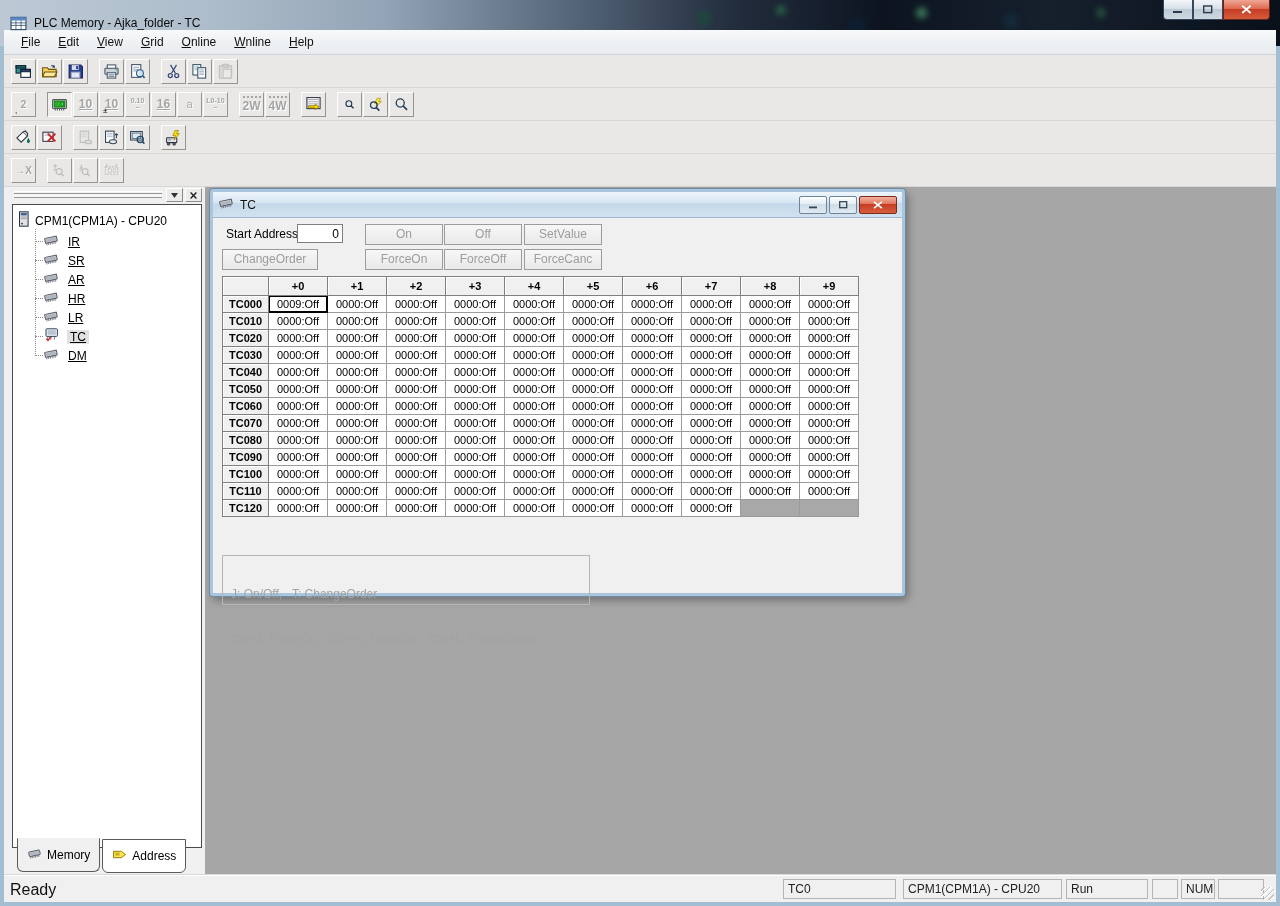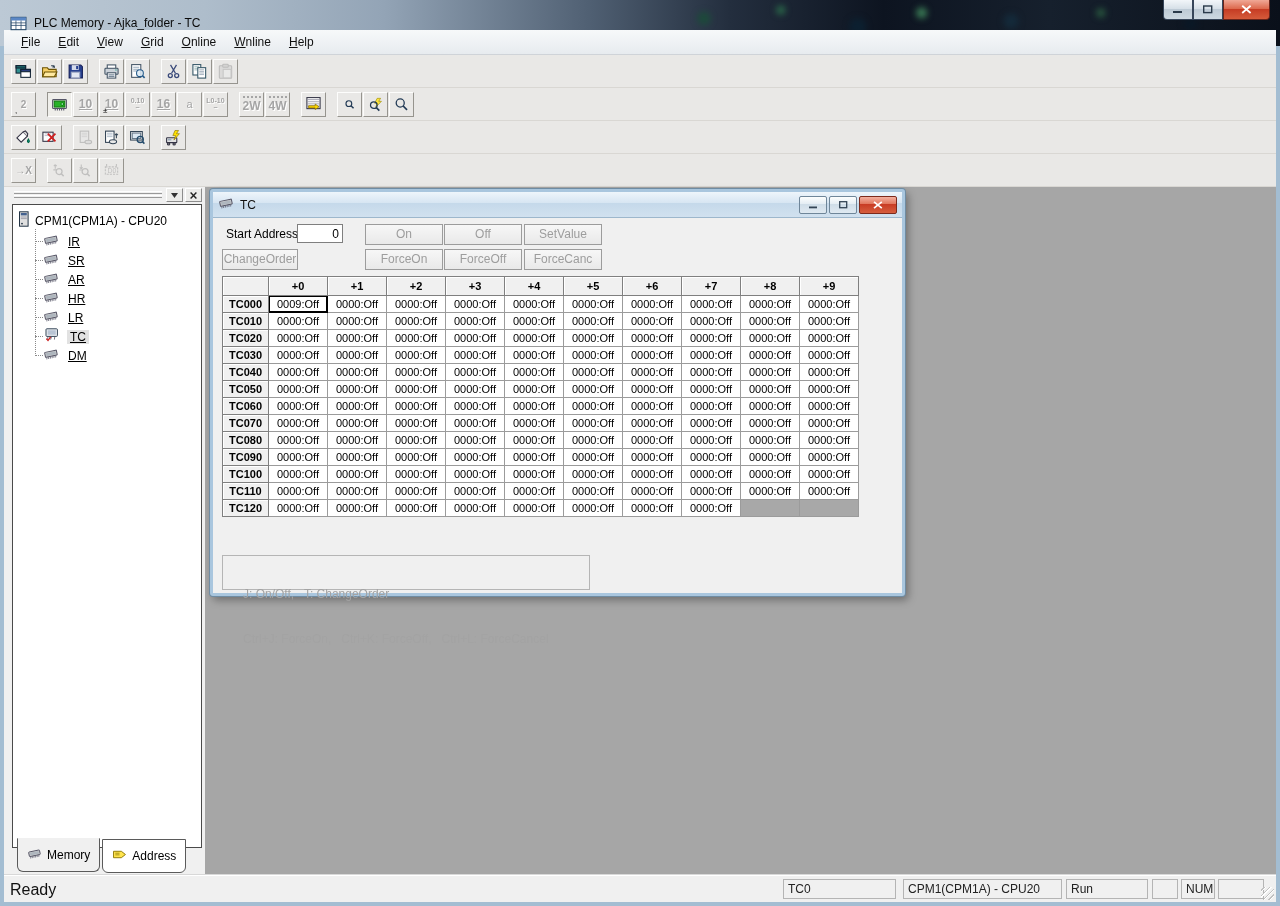--- a/index.html
+++ b/index.html
@@ -110,22 +110,22 @@
   .grid-wrap { position:absolute; left:9px; top:58px; }
   table.grid { border-collapse:collapse; table-layout:fixed; border:1px solid #555; }
   .grid th { width:59px; height:19px; background:#f0f0f0; border:1px solid #7f7f7f;
     box-shadow:inset 1px 1px 0 #fff; font-size:11px; font-weight:bold; color:#000; }
   .grid th.rowh { width:46px; height:17px; }
   .grid td { width:59px; height:17px; background:#fff; border:1px solid #9b9b9b;
     font-size:11px; text-align:center; color:#000; padding:0; }
   .grid td.disabled { background:#a8a8a8; }
   .grid td.selected { box-shadow:inset 0 0 0 1px #000; border-color:#000; }
 
-  .hint-box { position:absolute; left:9px; top:337px; width:368px; height:35px;
-    border:1px solid #b5b5b5; padding:1px 20px; color:#a3a3a3; font-size:12px;
+  .hint-box { position:absolute; left:9px; top:337px; width:368px; height:50px;
+    border:1px solid #b5b5b5; padding:1px 8px; color:#a3a3a3; font-size:12px;
     line-height:15px; white-space:pre; }
 
   
   .statusbar { position:absolute; left:0; right:0; bottom:0; height:28px; background:#f0f0f0;
     border-top:1px solid #d8d8d8; box-shadow:inset 0 1px 0 #fff; }
   .ready { position:absolute; left:6px; top:6px; font-size:16px; color:#111; }
   .sb-panel { position:absolute; top:4px; height:20px; border:1px solid #b4b4b4;
     font-size:12px; color:#222; padding:2px 0 0 4px; overflow:hidden; }
   .grip { position:absolute; right:2px; bottom:2px; width:13px; height:13px;
     background:repeating-linear-gradient(135deg,transparent 0 2px,#c0c0c0 2px 3px,#fff 3px 4px); }
@@ -560,21 +560,21 @@
                 </svg>
               </div>
           </div>
         </div>
         <div class="tc-body">
           <span class="sa-label">Start Address:</span>
           <input class="sa-input" value="0" style="">
           <div class="btnA" style="left:152px;top:6px;">On</div>
           <div class="btnA" style="left:231px;top:6px;">Off</div>
           <div class="btnA" style="left:311px;top:6px;">SetValue</div>
-          <div class="btnA" style="left:9px;top:31px;width:76px;">ChangeOrder</div>
+          <div class="btnA" style="left:9px;top:31px;width:96px;">ChangeOrder</div>
           <div class="btnA" style="left:152px;top:31px;">ForceOn</div>
           <div class="btnA" style="left:231px;top:31px;">ForceOff</div>
           <div class="btnA" style="left:311px;top:31px;">ForceCanc</div>
           <div class="grid-wrap">
             <table class="grid">
                 <thead>
                   <tr>
                     <th class="rowh"></th>
                     <th>+0</th>
                     <th>+1</th>

